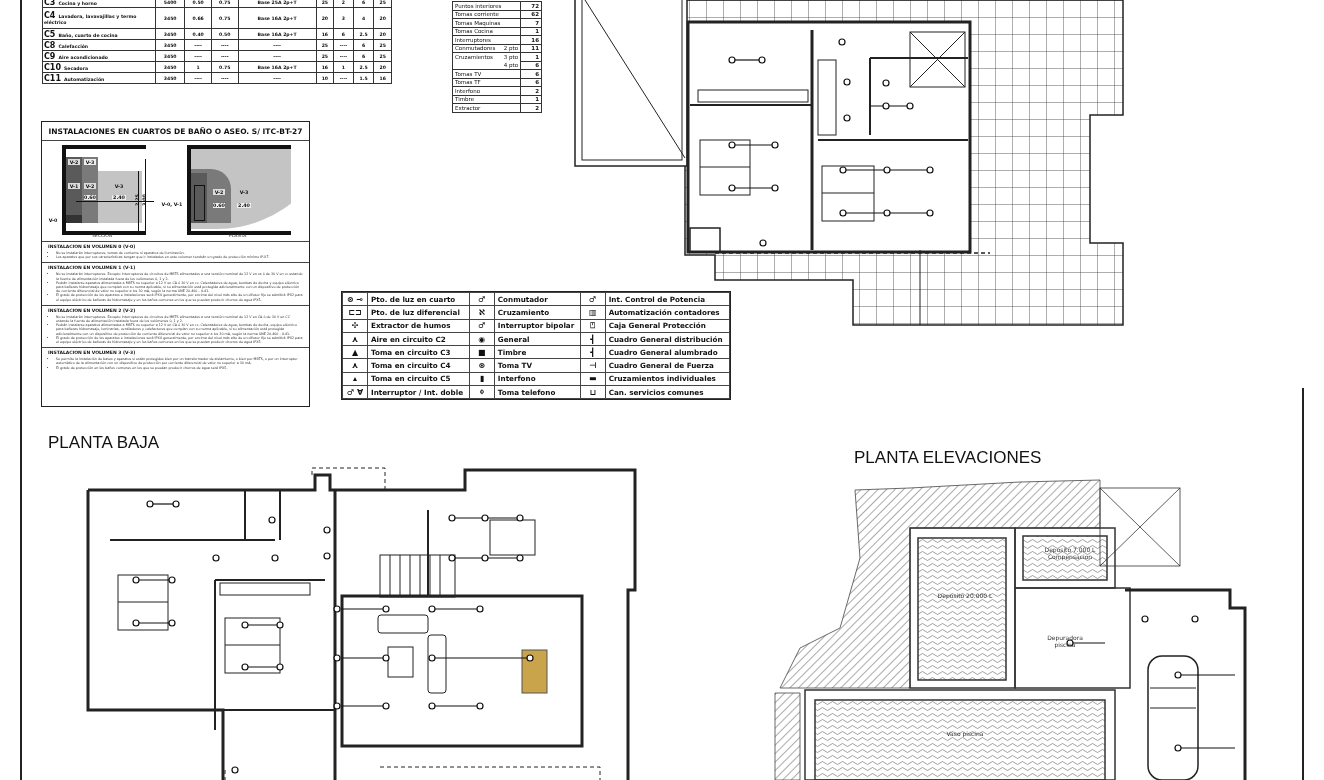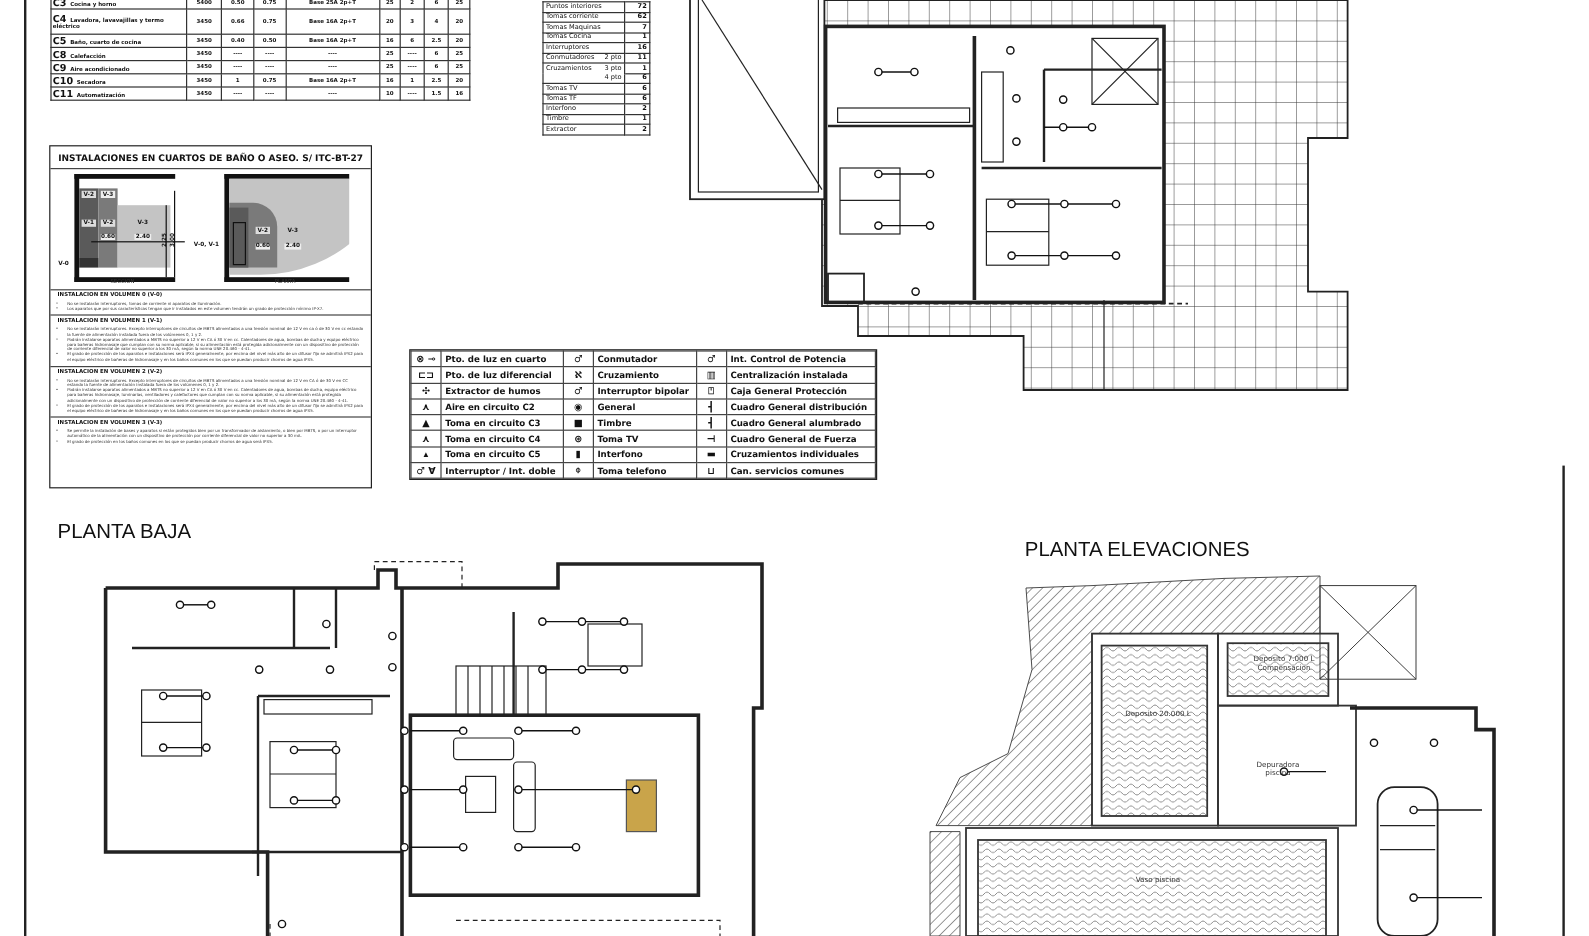--- a/index.html
+++ b/index.html
@@ -261,21 +261,21 @@
           <td>Conmutador</td>
         <td class="sym">♂</td>
           <td>Int. Control de Potencia</td>
       </tr>
       <tr>
         <td class="sym">⊏⊐</td>
           <td>Pto. de luz diferencial</td>
         <td class="sym">ℵ</td>
           <td>Cruzamiento</td>
         <td class="sym">▥</td>
-          <td>Centralización instalada</td>
+          <td>Automatización contadores</td>
       </tr>
       <tr>
         <td class="sym">✣</td>
           <td>Extractor de humos</td>
         <td class="sym">♂</td>
           <td>Interruptor bipolar</td>
         <td class="sym">⍞</td>
           <td>Caja General  Protección</td>
       </tr>
       <tr>

